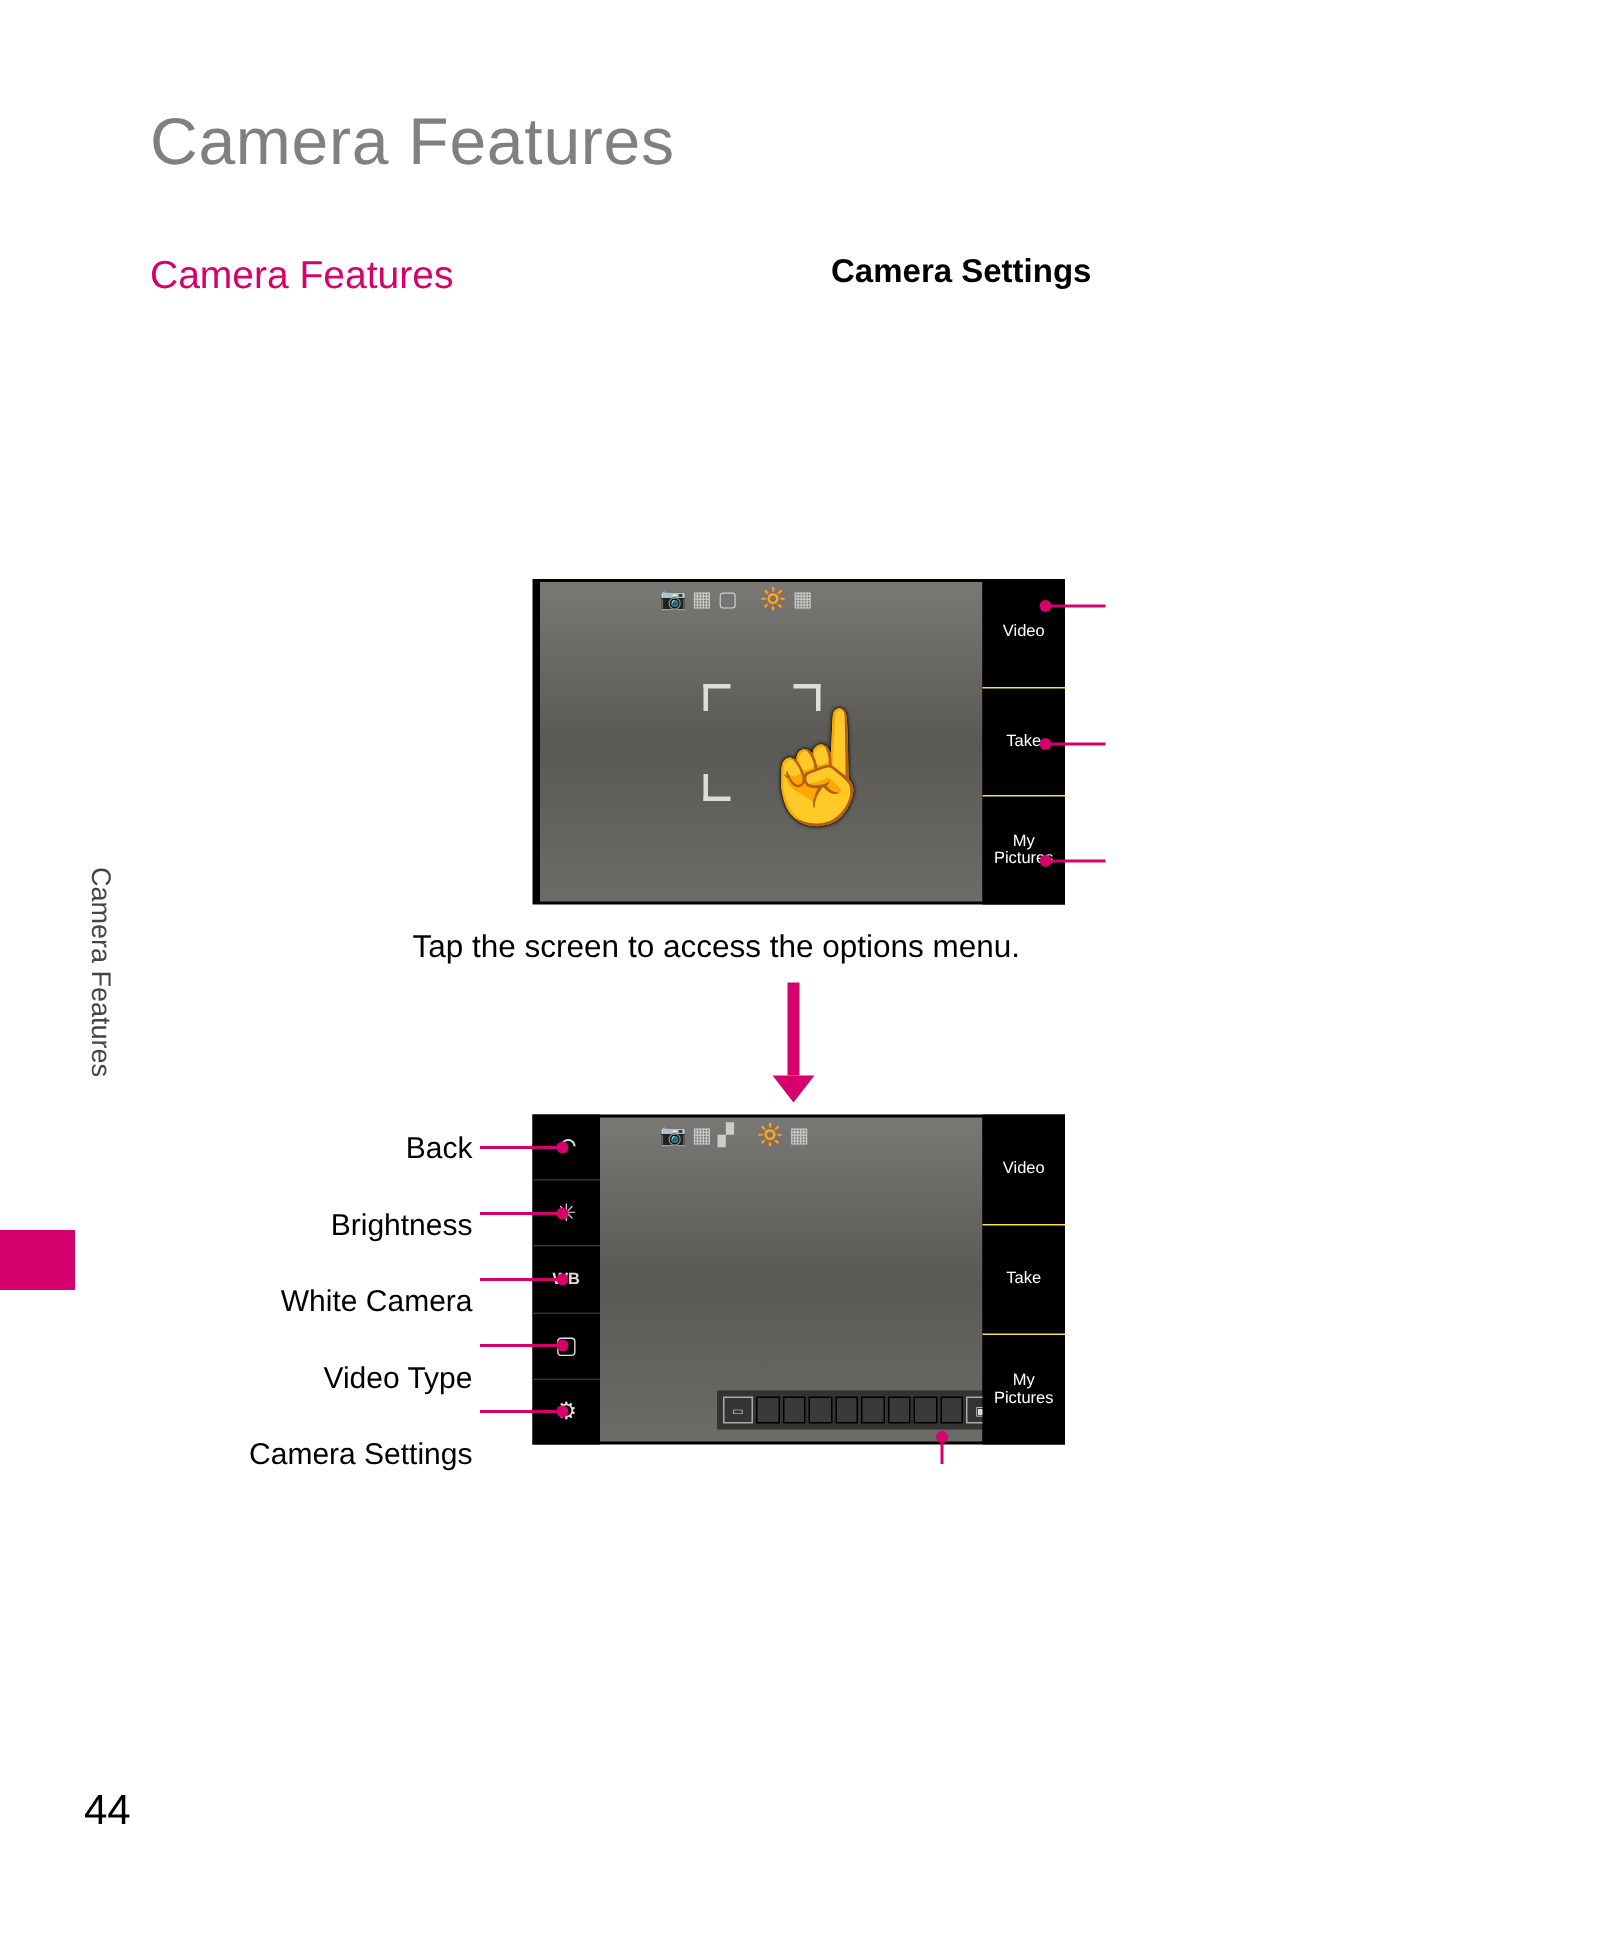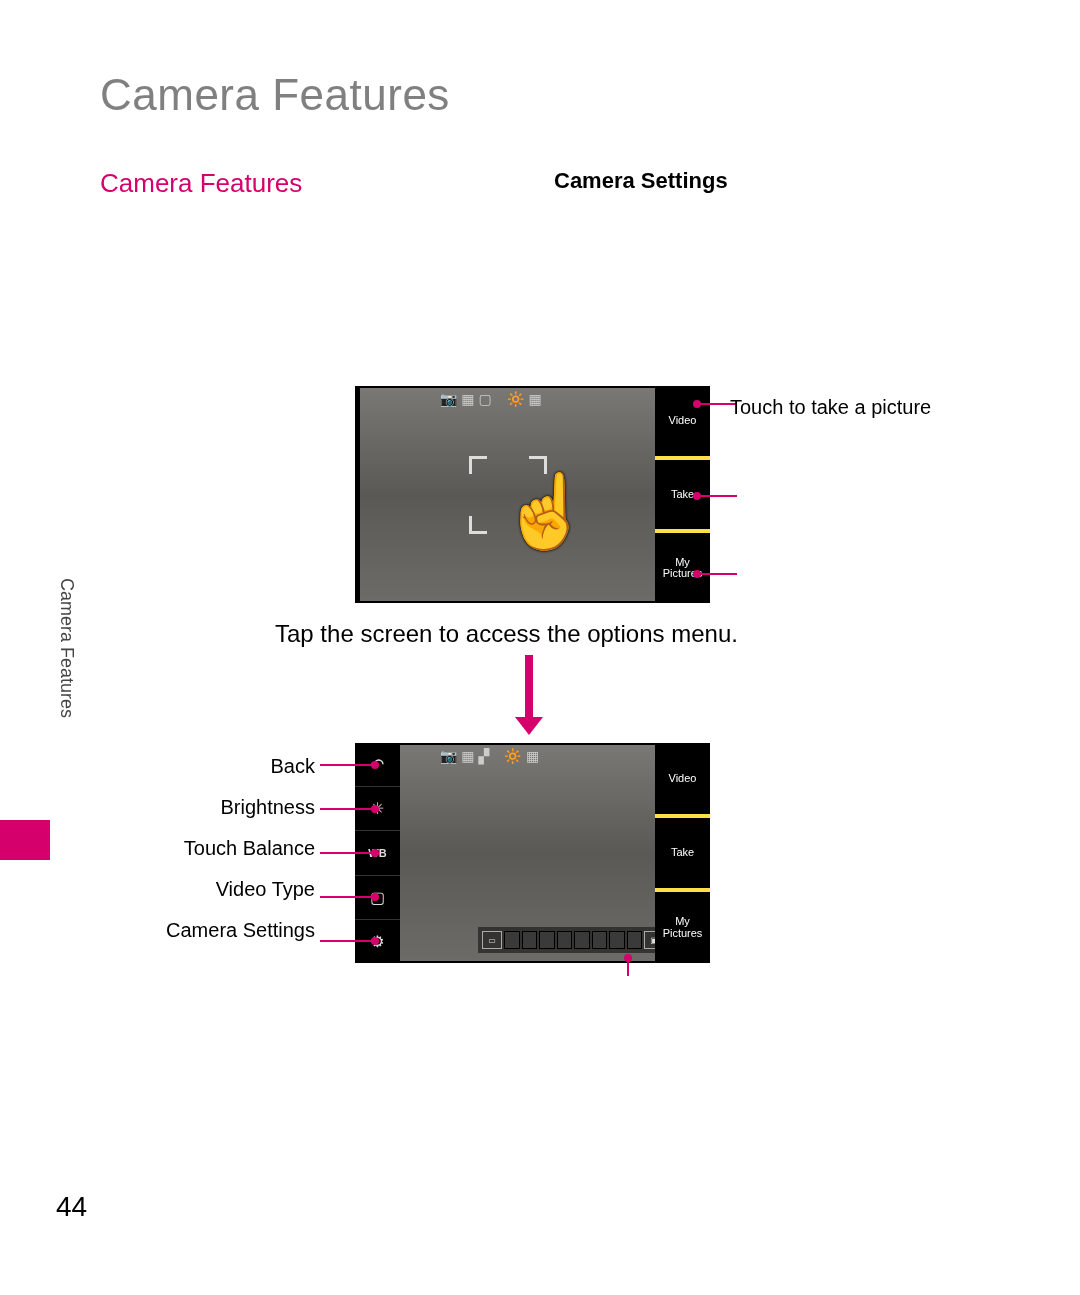--- a/index.html
+++ b/index.html
@@ -19,41 +19,41 @@
   .fig1 .topicons{position:absolute;top:5px;left:85px;display:flex;gap:8px;color:#ccc;font-size:14px}
   .fig1 .viewfinder{position:absolute;left:5px;right:55px;top:2px;bottom:2px;background:linear-gradient(180deg,#797874 0%,#5a5955 50%,#6c6b67 100%)}
   .fig1 .focus{position:absolute;left:50%;top:50%;width:78px;height:78px;transform:translate(-50%,-50%);}
   .fig1 .focus span{position:absolute;width:18px;height:18px;border:3px solid #ddd}
   .fig1 .focus .tl{top:0;left:0;border-right:none;border-bottom:none}
   .fig1 .focus .tr{top:0;right:0;border-left:none;border-bottom:none}
   .fig1 .focus .bl{bottom:0;left:0;border-right:none;border-top:none}
   .fig1 .focus .br{bottom:0;right:0;border-left:none;border-top:none}
   .hand{position:absolute;left:48%;top:38%;font-size:72px;color:#fff;text-shadow:0 0 3px #000,0 0 1px #000}
   .rightbar{position:absolute;right:0;top:0;bottom:0;width:55px;background:#000;display:flex;flex-direction:column}
-  .rbtn{flex:1;display:flex;align-items:center;justify-content:center;color:#fff;font-size:11px;line-height:1.05;text-align:center;border-top:4px solid #fde047}
+  .rbtn{flex:1;display:flex;align-items:center;justify-content:center;color:#fff;font-size:11px;line-height:1.05;text-align:center;border-top:1px solid #fde047}
   .rbtn:first-child{border-top:none}
   .callouts-right{position:absolute;left:730px;top:394px;font-size:20px;display:flex;flex-direction:column;gap:44px}
   .callouts-right div{max-width:260px;line-height:1.3}
   .leader1{position:absolute;background:#d6006d;height:2px;left:697px;}
   .ldot{position:absolute;width:8px;height:8px;border-radius:50%;background:#d6006d;transform:translate(-50%,-50%)}
-  .caption1{position:absolute;left:275px;top:620px;font-size:24px}
+  .caption1{position:absolute;left:275px;top:620px;font-size:21px}
   .arrow-down{position:absolute;left:525px;top:655px}
   .arrow-down .shaft{width:8px;height:62px;background:#d6006d}
   .arrow-down .head{width:0;height:0;border-left:14px solid transparent;border-right:14px solid transparent;border-top:18px solid #d6006d;margin-left:-10px}
   
   .fig2{position:absolute;left:355px;top:743px;width:355px;height:220px;background:#000}
   .fig2 .topicons{position:absolute;top:5px;left:85px;display:flex;gap:8px;color:#ccc;font-size:14px}
   .fig2 .viewfinder{position:absolute;left:45px;right:55px;top:2px;bottom:2px;background:linear-gradient(180deg,#797874 0%,#5a5955 50%,#6c6b67 100%)}
   .leftbar{position:absolute;left:0;top:0;bottom:0;width:45px;background:#000;display:flex;flex-direction:column}
   .lbtn{flex:1;display:flex;align-items:center;justify-content:center;color:#ddd;font-size:16px;border-top:1px solid #333}
   .lbtn:first-child{border-top:none}
   .zoom{position:absolute;bottom:8px;left:78px;height:26px;width:190px;background:rgba(0,0,0,.5);display:flex;align-items:center;padding:0 4px;gap:2px}
   .zoom .cap{width:20px;height:18px;border:1px solid #aaa;color:#ddd;font-size:8px;display:flex;align-items:center;justify-content:center}
   .zoom .seg{flex:1;height:18px;background:#3a3a3a;border:1px solid #000}
-  .callouts-left{position:absolute;left:140px;top:755px;font-size:20px;text-align:right;display:flex;flex-direction:column;gap:18px;width:175px}
+  .callouts-left{position:absolute;left:140px;top:755px;font-size:20px;text-align:right;display:flex;flex-direction:column;gap:28px;width:175px}
   .leader2{position:absolute;background:#d6006d;height:2px;left:320px;width:55px}
   .zoomnote{position:absolute;left:415px;top:978px;font-size:20px}
   .zoomleader{position:absolute;width:2px;height:18px;background:#d6006d;left:627px;top:958px}
 </style>
 </head>
 <body>
 
 <div class="page">
   <div class="h1">Camera Features</div>
   <div class="cols">
@@ -88,21 +88,20 @@
     </div>
   </div>
 
   <div class="ldot" style="left:697px;top:404px"></div>
   <div class="leader1" style="top:403px;width:40px"></div>
   <div class="ldot" style="left:697px;top:496px"></div>
   <div class="leader1" style="top:495px;width:40px"></div>
   <div class="ldot" style="left:697px;top:574px"></div>
   <div class="leader1" style="top:573px;width:40px"></div>
   <div class="callouts-right">
-    <div>Touch to take a picture</div>
   </div>
   <div class="caption1">Tap the screen to access the options menu.</div>
   <div class="arrow-down">
       <div class="shaft"></div>
       <div class="head"></div>
     </div>
 
   <div class="fig2">
     <div class="viewfinder">
       <div class="zoom">
@@ -150,19 +149,19 @@
     <div class="ldot" style="left:375px;top:809px"></div>
   <div class="leader2" style="top:852px"></div>
     <div class="ldot" style="left:375px;top:853px"></div>
   <div class="leader2" style="top:896px"></div>
     <div class="ldot" style="left:375px;top:897px"></div>
   <div class="leader2" style="top:940px"></div>
     <div class="ldot" style="left:375px;top:941px"></div>
   <div class="callouts-left">
     <div>Back</div>
     <div>Brightness</div>
-    <div>Touch Balance</div>
+    <div>White Camera</div>
     <div>Video Type</div>
     <div>Camera Settings</div>
   </div>
   <div class="zoomleader"></div>
   <div class="ldot" style="left:628px;top:958px"></div>
 </div>
 
 </body></html>

